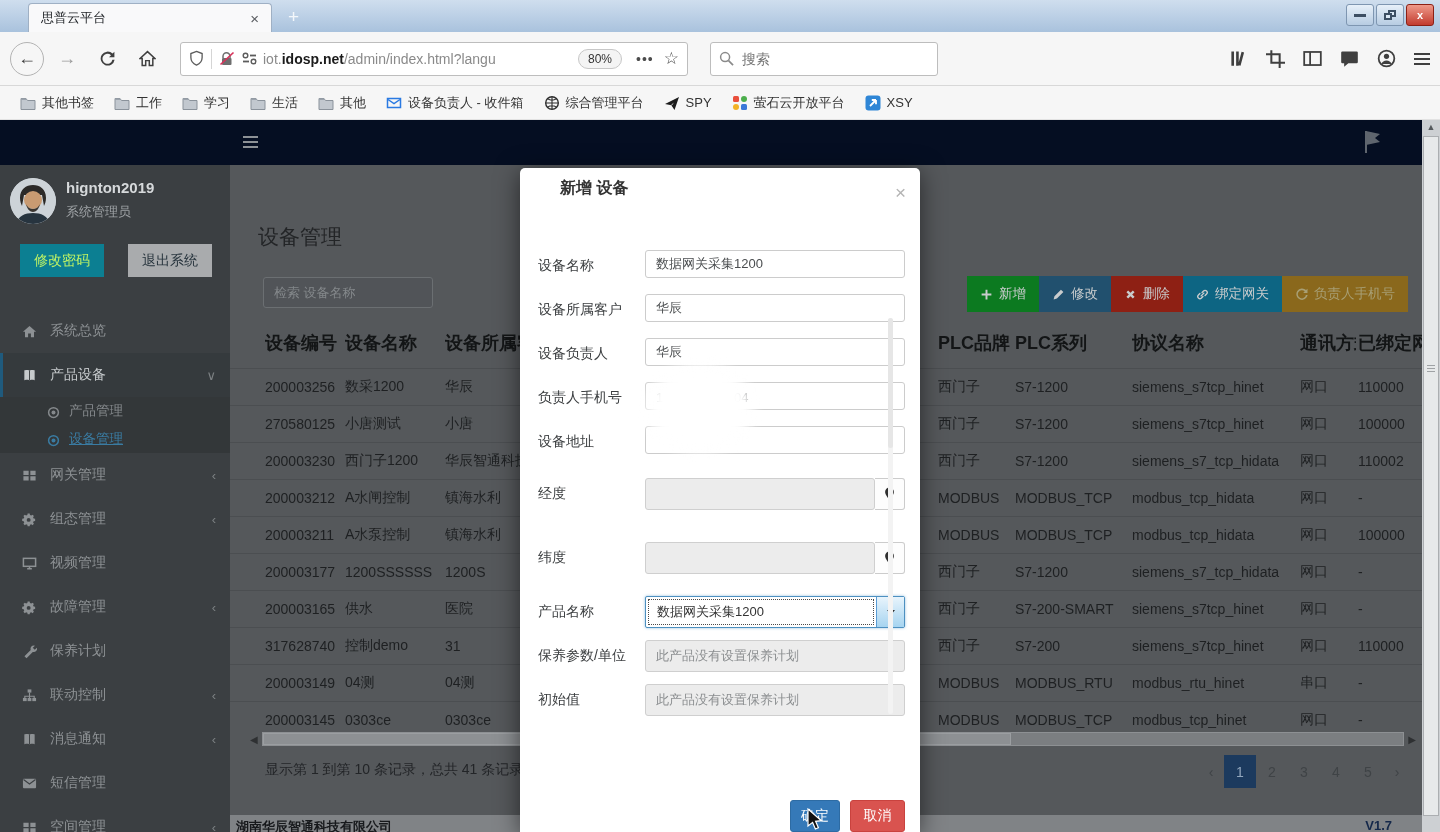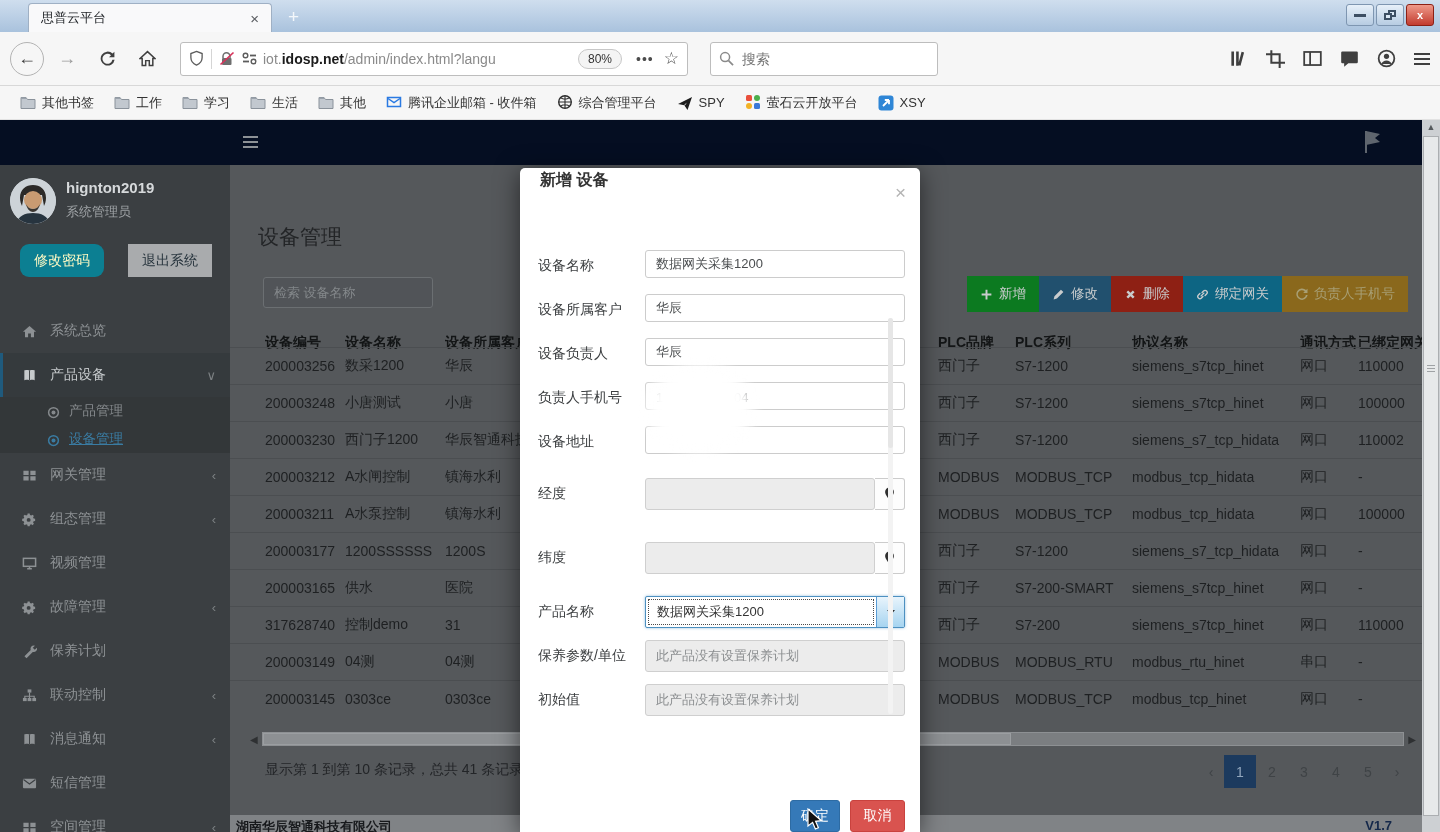--- a/index.html
+++ b/index.html
@@ -45,38 +45,38 @@
     border-radius:3px; display:flex; align-items:center; padding:0 8px; }
   .searchbar input { border:none; outline:none; font-size:14px; width:160px; margin-left:8px; background:transparent;
     font-family:inherit; color:#333; }
   .right-icons { margin-left:auto; margin-right:10px; display:flex; align-items:center; gap:18px; color:#3f3f3f; }
   .ric { width:19px; height:19px; }
   .hamb { display:flex; flex-direction:column; gap:3px; }
   .hamb i { width:16px; height:2px; background:#3f3f3f; }
 
   .bookmarks { position:absolute; left:0; top:86px; width:1440px; height:34px; background:#f6f6f6;
     border-bottom:1px solid #e2e2e2; display:flex; align-items:center; padding-left:12px; gap:4px; }
-  .bm { display:flex; align-items:flex-start; gap:6px; padding:3px 8px; border-radius:2px; }
+  .bm { display:flex; align-items:center; gap:6px; padding:3px 8px; border-radius:2px; }
   .bm-ic { width:16px; height:16px; display:inline-block; }
   .bm-ic svg { width:16px; height:16px; }
   .bm-lb { font-size:13px; color:#333; white-space:nowrap; }
 
   
   .app { position:absolute; left:0; top:120px; width:1440px; height:712px; background:#55585b; overflow:hidden; }
   .app-topbar { position:absolute; left:0; top:0; width:1440px; height:45px; background:#050e22; }
   .app-hamb { position:absolute; left:243px; top:16px; display:flex; flex-direction:column; gap:3px; }
   .app-hamb i { width:15px; height:2px; background:#8d9196; }
   .lang-flag { position:absolute; right:56px; top:8px; width:22px; height:26px; opacity:.75; }
 
   .sidebar { position:absolute; left:0; top:45px; width:230px; height:667px; background:#3b3f42; overflow:hidden; }
   .avatar { position:absolute; left:10px; top:13px; width:46px; height:46px; border-radius:50%; background:#cdd3d8; overflow:hidden; }
   .uname { position:absolute; left:66px; top:14px; font-size:15px; font-weight:bold; color:#d6d9db; }
   .urole { position:absolute; left:66px; top:38px; font-size:13px; color:#9ea2a5; }
   .side-btn { position:absolute; top:79px; height:33px; border:none; font-size:14px; font-family:inherit; padding:0 14px; }
-  .btn-pwd { left:20px; background:#0c7f92; color:#fef9c3;border-radius:9px; }
+  .btn-pwd { left:20px; background:#0c7f92; color:#bef264; }
   .btn-out { left:128px; background:#a9abad; color:#26333c; }
 
   .menu { position:absolute; left:0; top:144px; width:230px; }
   .mi { height:44px; display:flex; align-items:center; padding:0 14px 0 22px; color:#8d9194; font-size:14px; }
   .mi-ic { width:15px; height:15px; margin-right:13px; flex:0 0 auto; }
   .mi-ic svg { width:15px; height:15px; display:block; }
   .mi-lb { flex:1; }
   .mi-ch { font-size:13px; color:#7c8083; }
   .mi.parent-active { background:#353a3d; border-left:3px solid #1f5a7d; padding-left:19px; color:#c6cacc; }
   .mi.sub { height:28px; background:#333739; padding-left:46px; font-size:13.5px; color:#85898c; }
@@ -89,22 +89,22 @@
   .dev-search { position:absolute; left:33px; top:112px; width:170px; height:31px; background:#515458;
     border:1px solid #6b6f72; border-radius:3px; padding:0 10px; font-size:13px; color:#c7c9cb; font-family:inherit; outline:none; }
   .dev-search::placeholder { color:#84888b; }
 
   .toolbar { position:absolute; right:14px; top:111px; display:flex; }
   .tbtn { height:36px; border:none; display:flex; align-items:center; gap:6px; padding:0 13px;
     font-size:13.5px; color:#c9cccd; font-family:inherit; }
   .tbtn.muted { color:#a89f74; }
   .tb-ic { width:13px; height:13px; } .tb-ic svg { width:13px; height:13px; display:block; }
 
-  .thead { position:absolute; left:0; top:163px; width:1192px; height:30px; font-weight:bold; font-size:14px; color:#131516; }
-  .tbody { position:absolute; left:0; top:182px; width:1192px; }
+  .thead { position:absolute; left:0; top:163px; width:1192px; height:30px; font-weight:bold; font-size:18px; color:#131516; }
+  .tbody { position:absolute; left:0; top:203px; width:1192px; }
   .trow { position:relative; height:37px; border-top:1px solid #4b4e51; font-size:14px; color:#1e2022; }
   .cell { position:absolute; top:0; height:100%; display:flex; align-items:center; white-space:nowrap; overflow:hidden; }
   .c1{left:35px;width:80px;} .c2{left:115px;width:98px;} .c3{left:215px;width:330px;}
   .c4{left:708px;width:74px;} .c5{left:785px;width:114px;} .c6{left:902px;width:162px;}
   .c7{left:1070px;width:56px;} .c8{left:1128px;width:66px;}
   .thead .cell { font-weight:bold; }
 
   .hscroll { position:absolute; left:20px; top:566px; width:1166px; height:16px; display:flex; align-items:center; }
   .hs-ar { font-size:10px; color:#2e3032; width:12px; }
   .hs-track { flex:1; height:14px; background:#7b7e81; border:1px solid #8d9093; position:relative; }
@@ -127,21 +127,21 @@
   .vscroll { position:absolute; left:1422px; top:120px; width:18px; height:712px; background:#cdd0d3; z-index:40; }
   .vs-up { position:absolute; left:0; top:2px; width:18px; text-align:center; font-size:9px; color:#55595d; }
   .vs-thumb { position:absolute; left:1px; top:16px; width:16px; height:680px; background:#e7e9ea; border:1px solid #abaeb1;
     display:flex; flex-direction:column; align-items:center; }
   .vs-grip { margin-top:228px; display:flex; flex-direction:column; gap:2px; }
   .vs-grip i { width:8px; height:1px; background:#9fa2a5; }
 
   
   .modal { position:absolute; left:520px; top:168px; width:400px; height:664px; background:#fff;
     border-radius:5px 5px 0 0; box-shadow:0 4px 24px rgba(0,0,0,.55); z-index:30; }
-  .m-head { position:relative; height:50px; padding:2px 20px 0; }
+  .m-head { position:relative; height:50px; padding:10px 20px 0;margin-left:20px; }
   .m-title { font-size:16px; font-weight:bold; color:#333; }
   .m-close { position:absolute; right:14px; top:14px; font-size:19px; color:#b4b4b4; }
   .m-row { position:absolute; left:0; width:400px; height:32px; }
   .m-lb { position:absolute; left:18px; top:0; height:100%; display:flex; align-items:center; font-size:14px; color:#3c3f41; }
   .fld, .m-row input[type=text] { position:absolute; left:125px; top:0; width:260px; height:28px; border:1px solid #ccc;
     border-radius:3px; font-size:13px; color:#4a4d4f; padding:0 10px; font-family:inherit; background:#fff; outline:none;
     display:flex; align-items:center; }
   .m-row input[type=text] { display:block; }
   .r6,.r7,.r8,.r9,.r10,.r11 { height:32px; }
   .m-row input.dis, .fld.dis { background:#ececec; color:#8b8e90; border-color:#cfcfcf; height:32px; }
@@ -304,21 +304,21 @@
             <path d="M1 2.5h5l1.5 2H15v9H1z" fill="#c2c8cf" stroke="#8a929b" stroke-width="1"></path>
             <path d="M1 2.5h5l1 1.4H1z" fill="#9aa2ab"></path>
           </svg></span>
         <span class="bm-lb">其他</span>
       </div>
       <div class="bm">
         <span class="bm-ic"><svg viewBox="0 0 16 16">
             <path d="M1.5 3.5h13v9h-13z" fill="none" stroke="#2a7ae2" stroke-width="1.5"></path>
             <path d="M2 4.5l6 4 6-4" fill="none" stroke="#2a7ae2" stroke-width="1.5"></path>
           </svg></span>
-        <span class="bm-lb">腾讯企业邮箱 - 收件箱</span>
+        <span class="bm-lb">设备负责人 - 收件箱</span>
       </div>
       <div class="bm">
         <span class="bm-ic"><svg viewBox="0 0 16 16">
             <circle cx="8" cy="8" r="6.3" fill="none" stroke="#2e2e2e" stroke-width="1.4"></circle>
             <path d="M1.7 8h12.6M8 1.7v12.6M3.5 3.8c2.6 1.6 6.4 1.6 9 0M3.5 12.2c2.6-1.6 6.4-1.6 9 0" fill="none" stroke="#2e2e2e" stroke-width="1.1"></path>
           </svg></span>
         <span class="bm-lb">综合管理平台</span>
       </div>
       <div class="bm">
         <span class="bm-ic"><svg viewBox="0 0 16 16">
@@ -567,21 +567,21 @@
             <span class="cell c1">200003256</span>
             <span class="cell c2">数采1200</span>
             <span class="cell c3">华辰</span>
             <span class="cell c4">西门子</span>
             <span class="cell c5">S7-1200</span>
             <span class="cell c6">siemens_s7tcp_hinet</span>
             <span class="cell c7">网口</span>
             <span class="cell c8">110000</span>
           </div>
           <div class="trow">
-            <span class="cell c1">200003248</span>
+            <span class="cell c1">270580125</span>
             <span class="cell c2">小唐测试</span>
             <span class="cell c3">小唐</span>
             <span class="cell c4">西门子</span>
             <span class="cell c5">S7-1200</span>
             <span class="cell c6">siemens_s7tcp_hinet</span>
             <span class="cell c7">网口</span>
             <span class="cell c8">100000</span>
           </div>
           <div class="trow">
             <span class="cell c1">200003230</span>

